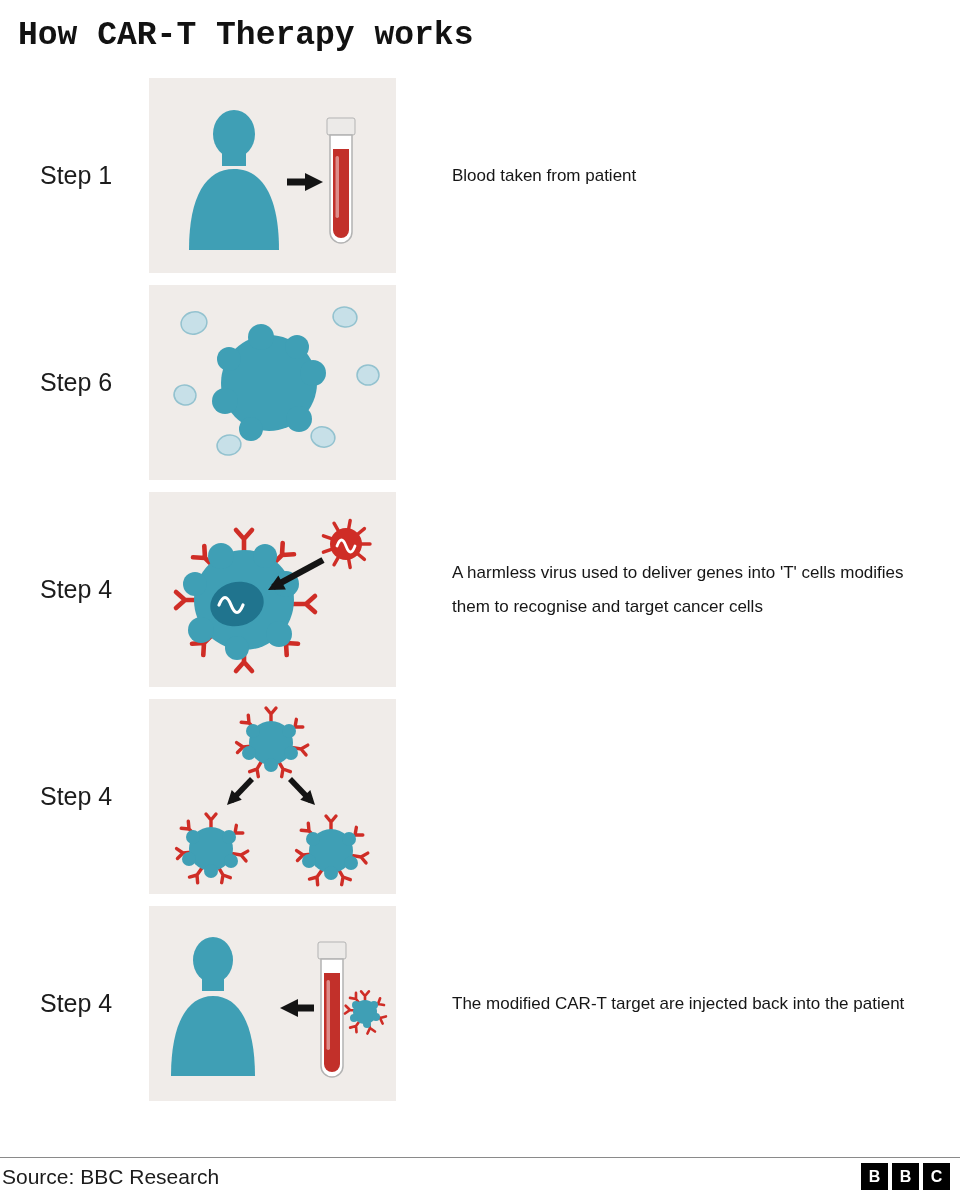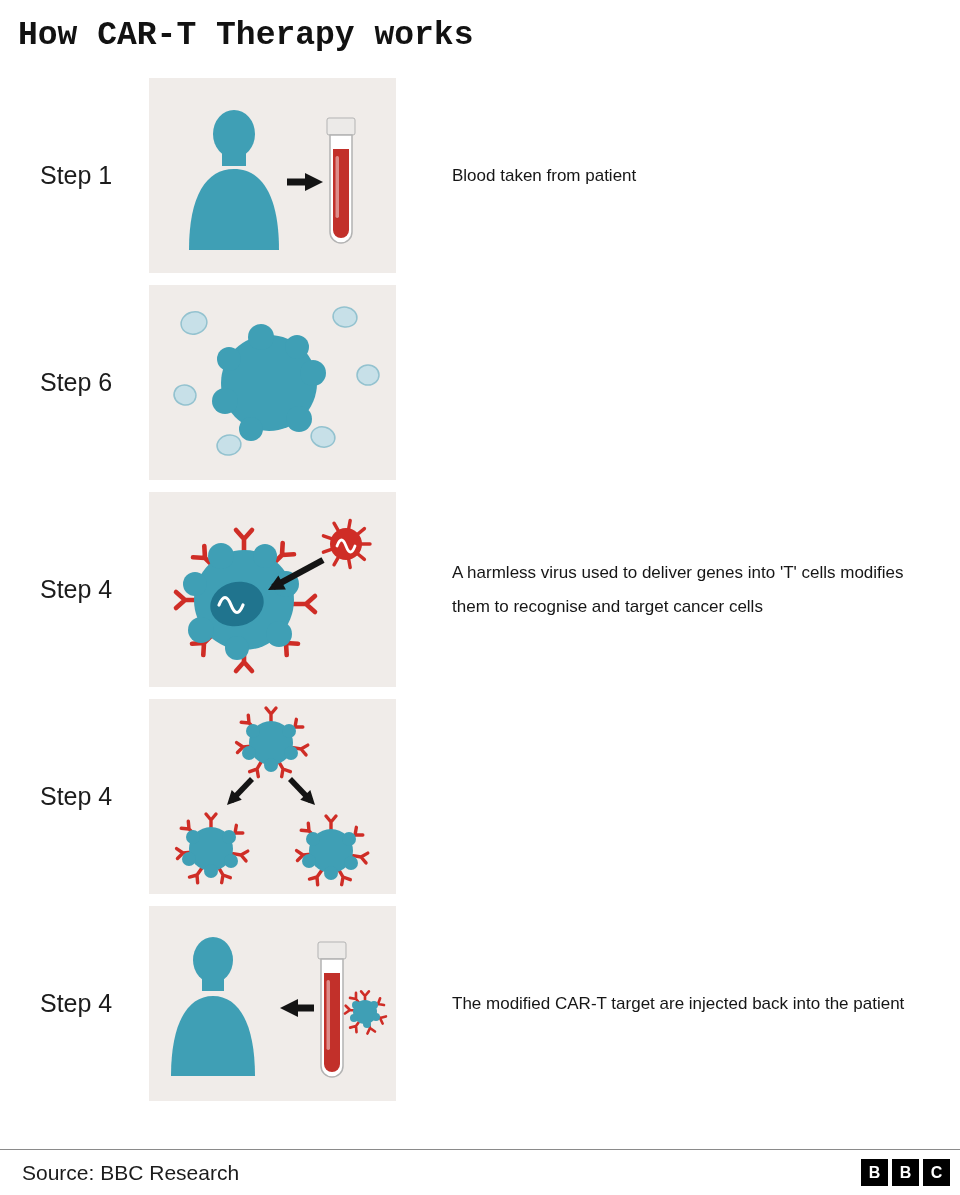--- a/index.html
+++ b/index.html
@@ -20,23 +20,23 @@
   .col-panel{
     width:247px;background:#f0ece9;display:flex;align-items:center;justify-content:center;
     flex:none;
   }
   .col-desc{
     flex:1;display:flex;align-items:center;box-sizing:border-box;
     padding-left:56px;padding-right:16px;font-size:17px;line-height:34px;color:#161616;
   }
   .col-desc .desc-text{max-width:490px;}
   .footer{
-    position:absolute;left:0;right:0;bottom:0;height:46px;border-top:1px solid #8a8a8a;
+    position:absolute;left:0;right:0;bottom:0;height:38px;border-top:1px solid #8a8a8a;
     display:flex;align-items:center;justify-content:space-between;
-    padding:0 10px 0 22px;box-sizing:border-box;
+    padding:0 10px 0 2px;box-sizing:border-box;
   }
   .source{font-size:21px;color:#1c1c1c;}
   .bbc-logo{display:flex;gap:4px;}
   .bbc-block{
     width:27px;height:27px;background:#000;color:#fff;display:flex;align-items:center;
     justify-content:center;font-weight:700;font-size:16px;font-family:"Liberation Sans",sans-serif;
   }
   svg{display:block;}
 </style>
 </head>

